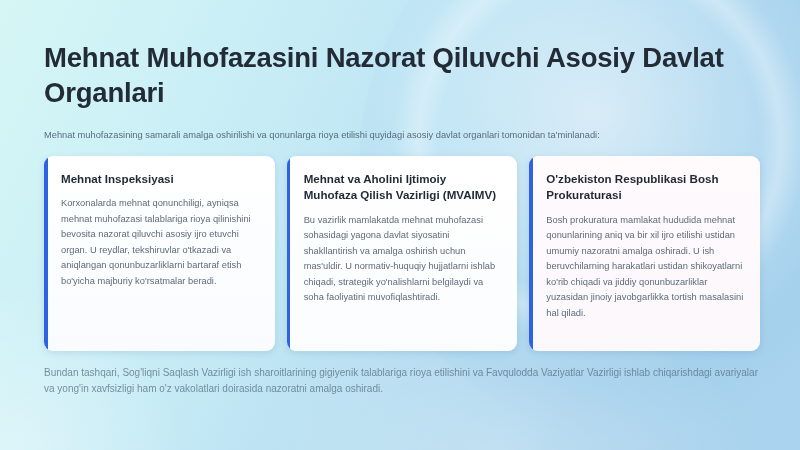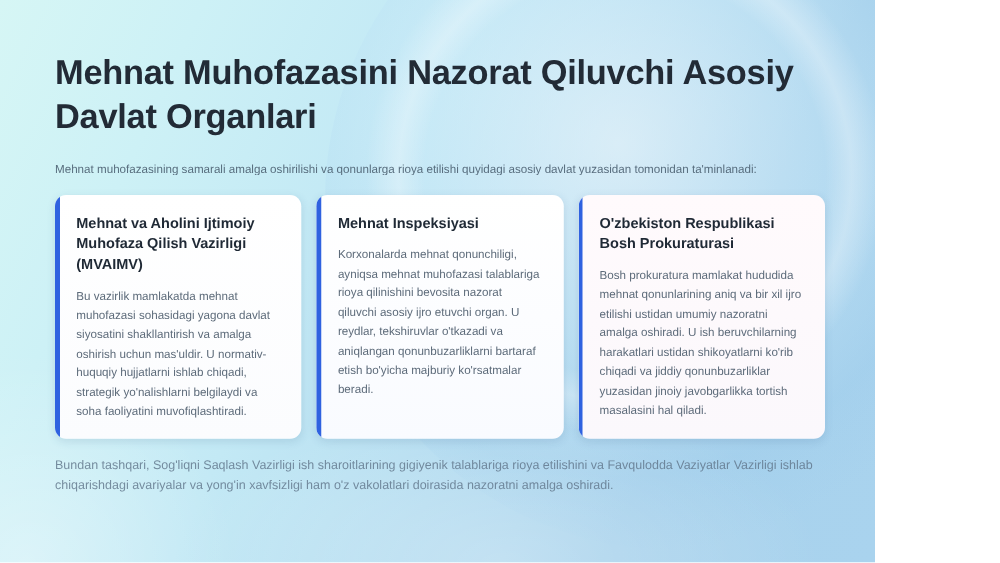--- a/index.html
+++ b/index.html
@@ -5,21 +5,21 @@
   * { margin:0; padding:0; box-sizing:border-box; }
 
   html, body {
     width:800px; height:450px;
     overflow:hidden;
     font-family:"Liberation Sans", sans-serif;
   }
 
   #slide {
     position:relative;
-    width:700px; height:450px;
+    width:800px; height:450px;
     background:
       linear-gradient(115deg,
         #d6f6f5 0%,
         #cdf1f6 18%,
         #c3e9f5 38%,
         #b4dcf0 58%,
         #a8d2ec 76%,
         #a9d3ee 100%);
     overflow:hidden;
   }
@@ -144,34 +144,34 @@
 
   <div class="glow glow-main"></div>
   <div class="glow glow-arc"></div>
   <div class="glow glow-left"></div>
   <div class="glow glow-bottom"></div>
 
   <div id="content">
 
     <h1 id="page-title">Mehnat Muhofazasini Nazorat Qiluvchi Asosiy Davlat Organlari</h1>
 
-    <p id="subtitle">Mehnat muhofazasining samarali amalga oshirilishi va qonunlarga rioya etilishi quyidagi asosiy davlat yuzasidan tomonidan ta'minlanadi:</p>
+    <p id="subtitle">Mehnat muhofazasining samarali amalga oshirilishi va qonunlarga rioya etilishi quyidagi asosiy davlat organlari tomonidan ta'minlanadi:</p>
 
     <div id="cards">
+
+      <div class="card tint-b">
+        <div class="accent"></div>
+        <div class="card-title">Mehnat Inspeksiyasi</div>
+        <div class="card-body">Korxonalarda mehnat qonunchiligi, ayniqsa mehnat muhofazasi talablariga rioya qilinishini bevosita nazorat qiluvchi asosiy ijro etuvchi organ. U reydlar, tekshiruvlar o'tkazadi va aniqlangan qonunbuzarliklarni bartaraf etish bo'yicha majburiy ko'rsatmalar beradi.</div>
+      </div>
 
       <div class="card tint-a">
         <div class="accent"></div>
         <div class="card-title">Mehnat va Aholini Ijtimoiy Muhofaza Qilish Vazirligi (MVAIMV)</div>
         <div class="card-body">Bu vazirlik mamlakatda mehnat muhofazasi sohasidagi yagona davlat siyosatini shakllantirish va amalga oshirish uchun mas'uldir. U normativ-huquqiy hujjatlarni ishlab chiqadi, strategik yo'nalishlarni belgilaydi va soha faoliyatini muvofiqlashtiradi.</div>
-      </div>
-
-      <div class="card tint-b">
-        <div class="accent"></div>
-        <div class="card-title">Mehnat Inspeksiyasi</div>
-        <div class="card-body">Korxonalarda mehnat qonunchiligi, ayniqsa mehnat muhofazasi talablariga rioya qilinishini bevosita nazorat qiluvchi asosiy ijro etuvchi organ. U reydlar, tekshiruvlar o'tkazadi va aniqlangan qonunbuzarliklarni bartaraf etish bo'yicha majburiy ko'rsatmalar beradi.</div>
       </div>
 
       <div class="card tint-c">
         <div class="accent"></div>
         <div class="card-title">O'zbekiston Respublikasi Bosh Prokuraturasi</div>
         <div class="card-body">Bosh prokuratura mamlakat hududida mehnat qonunlarining aniq va bir xil ijro etilishi ustidan umumiy nazoratni amalga oshiradi. U ish beruvchilarning harakatlari ustidan shikoyatlarni ko'rib chiqadi va jiddiy qonunbuzarliklar yuzasidan jinoiy javobgarlikka tortish masalasini hal qiladi.</div>
       </div>
 
     </div>
 

